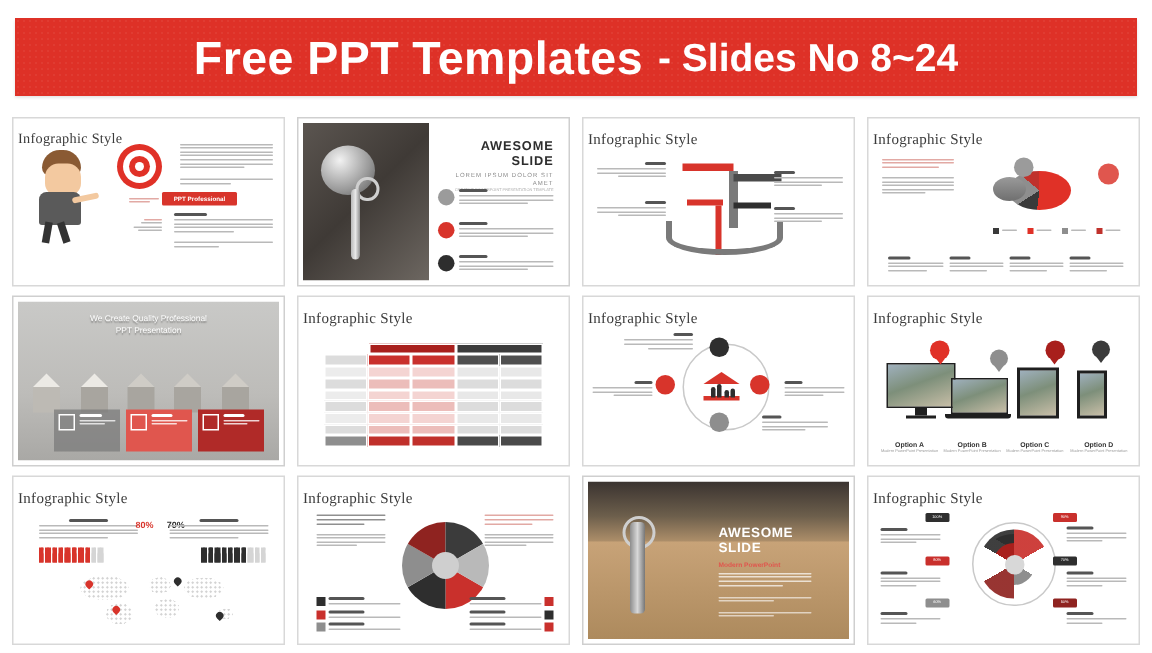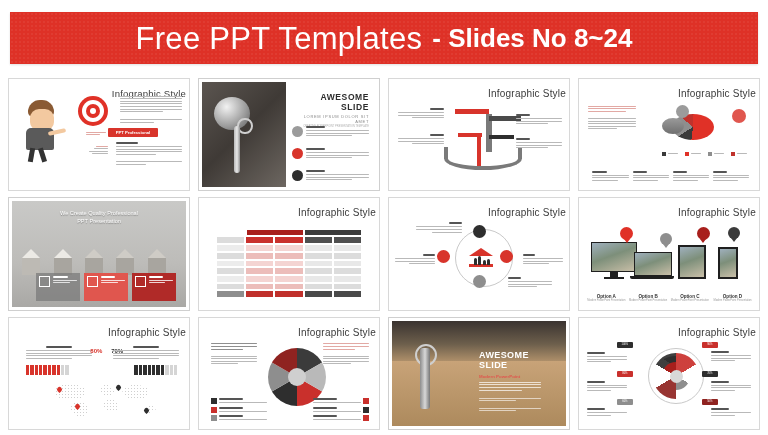--- a/index.html
+++ b/index.html
@@ -13,34 +13,34 @@
 
   
   .banner{
     position:absolute;left:10px;top:12px;width:748px;height:52px;
     background:#DE3127;
     background-image:radial-gradient(rgba(255,255,255,.05) 1px, transparent 1px);
     background-size:4px 4px;
     display:flex;align-items:center;justify-content:center;
     box-shadow:0 1px 2px rgba(0,0,0,.12);
   }
-  .banner .t1{color:#fff;font-size:31px;line-height:1;letter-spacing:.3px;font-weight:400;}
+  .banner .t1{color:#fff;font-size:31px;line-height:1;letter-spacing:.3px;font-weight:700;}
   .banner .t2{color:#fff;font-size:26px;line-height:1;font-weight:bold;margin-left:10px;}
 
   
   .grid{position:absolute;left:8px;top:78px;width:752px;height:352px;
         display:grid;grid-template-columns:repeat(4,1fr);grid-template-rows:repeat(3,1fr);
         gap:6px 8px;}
   .slide{position:relative;background:#fff;border:1px solid #d8d8d8;overflow:hidden;
          box-sizing:border-box;}
   .slide.photo{border-color:#cfcfcf;}
   .inner{position:absolute;inset:3px;overflow:hidden;}
 
-  .title{position:absolute;left:0;right:0;top:6px;text-align:right;
-         font-size:9.5px;color:#3b3b3b;letter-spacing:.2px;}
+  .title{position:absolute;left:0;right:0;top:6px;text-align:left;
+         font-size:9.5px;color:#3b3b3b;letter-spacing:.2px;font-family:Liberation Serif, serif;}
   .title.big{font-size:10px;}
 
   
   .ln{background:#b9b9b9;height:1px;margin:1.6px 0;border-radius:1px;}
   .ln.d{background:#8f8f8f;}
   .ln.r{background:#e2a9a4;}
   .hd{height:2px;background:#555;margin-bottom:2px;border-radius:1px;}
   .txtblk{position:absolute;}
 
   

